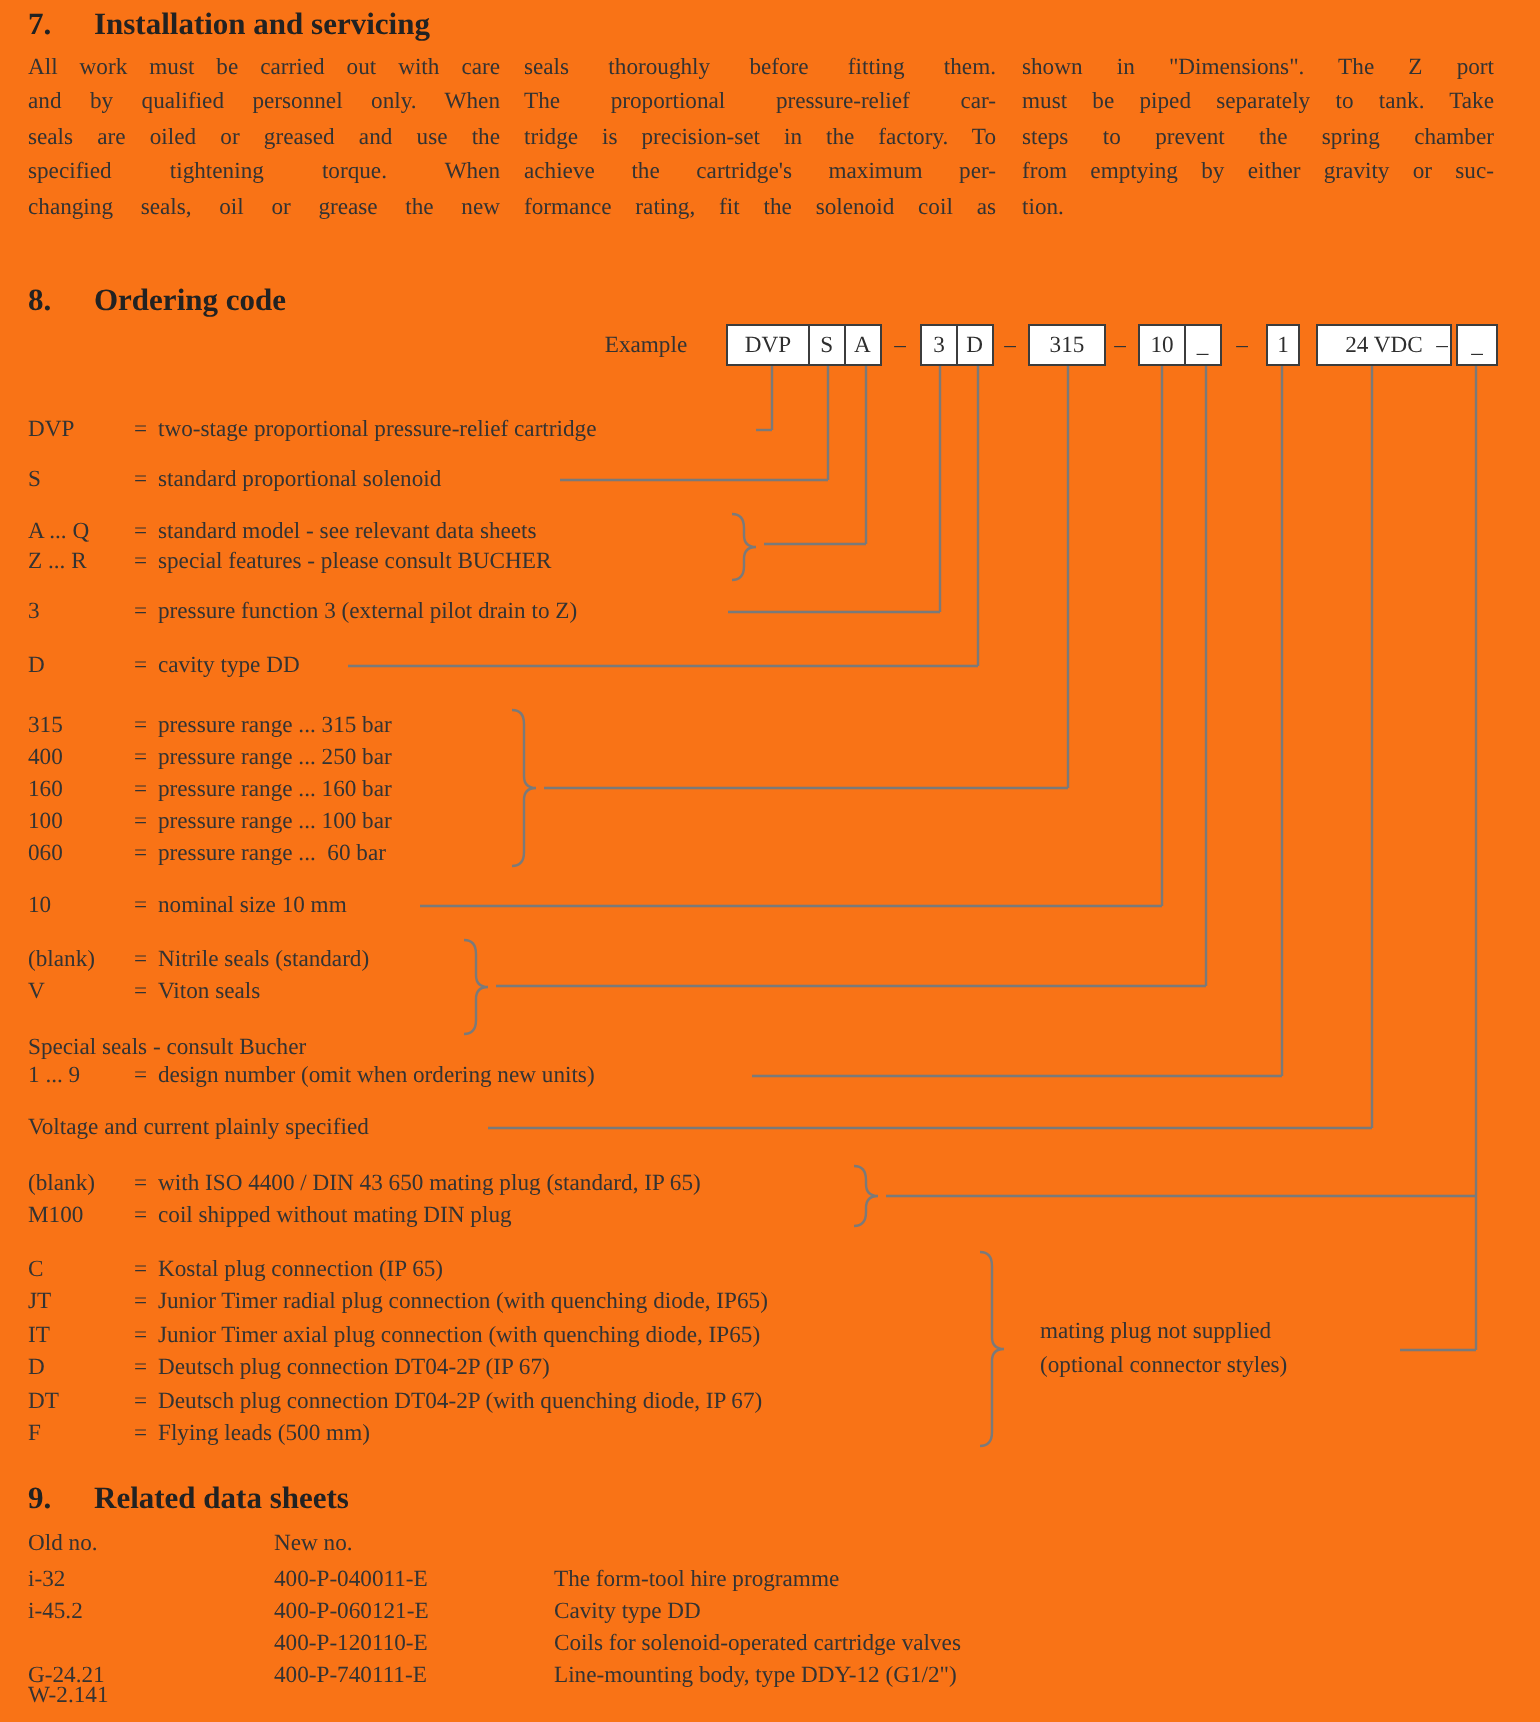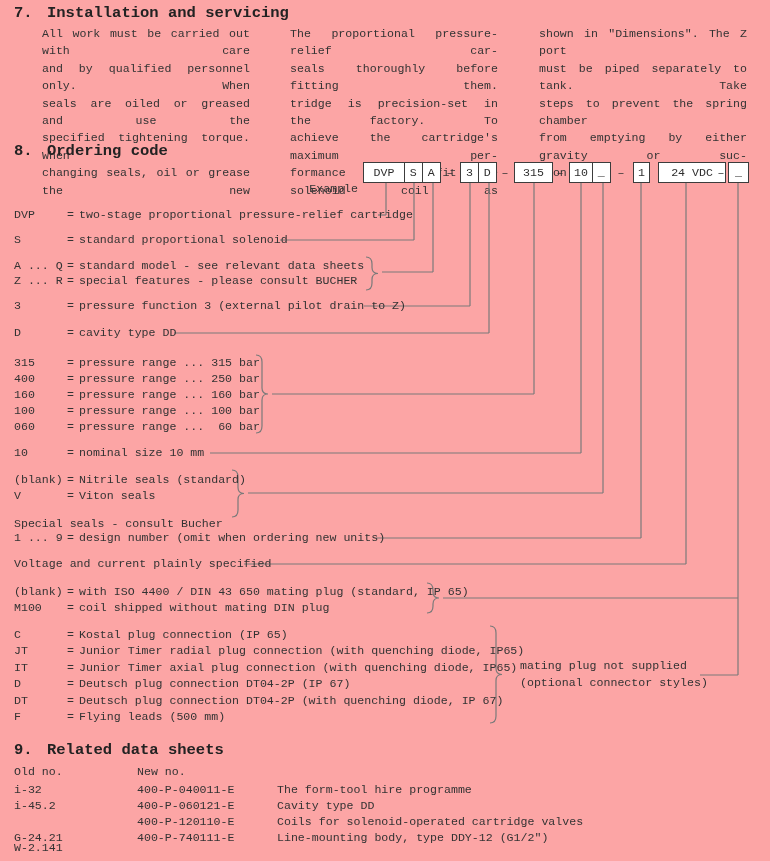--- a/index.html
+++ b/index.html
@@ -1,21 +1,21 @@
 <!DOCTYPE html>
 <html><head>
 <meta charset="utf-8">
 <style>
   html,body{margin:0;padding:0;background:#fff;}
-  .page{position:relative;width:770px;height:861px;background:#fca5a5;
-        font-family:Liberation Mono, monospace;color:#2e2e2e;overflow:hidden;}
+  .page{position:relative;width:770px;height:861px;background:#f97316;
+        font-family:Liberation Serif, serif;color:#2e2e2e;overflow:hidden;}
   .heading{position:absolute;left:14px;font-size:15.5px;font-weight:bold;color:#222;}
   .heading .hnum{display:inline-block;width:33px;}
   .col{position:absolute;top:25px;width:236px;font-size:11.6px;line-height:17.4px;color:#333;}
-  .col .ln{text-align:justify;text-align-last:justify;margin-left:28px;}
+  .col .ln{text-align:justify;text-align-last:justify;}
   .col .ln.last{text-align-last:left;}
   .exlab{position:absolute;font-size:11.6px;color:#333;}
   .grp{position:absolute;display:flex;}
   .cell{height:21px;box-sizing:border-box;border:1.2px solid #3c3c3c;background:#fff;
         display:flex;align-items:center;justify-content:center;font-size:11.6px;color:#2e2e2e;}
   .cell+.cell{margin-left:-1.2px;}
   .dash{position:absolute;width:10px;height:21px;line-height:21px;text-align:center;font-size:11.6px;color:#333;}
   .orow{position:absolute;left:0;height:15px;line-height:15px;font-size:11.6px;white-space:pre;color:#333;}
   .orow .lab{position:absolute;left:14px;}
   .orow .eq{position:absolute;left:67px;}
@@ -35,40 +35,40 @@
 
   <div id="s7cols">
       <div class="col" style="left: 14px;">
         <div class="ln">All work must be carried out with care</div>
         <div class="ln">and by qualified personnel only. When</div>
         <div class="ln">seals are oiled or greased and use the</div>
         <div class="ln">specified tightening torque. When</div>
         <div class="ln">changing seals, oil or grease the new</div>
       </div>
       <div class="col" style="left: 262px;">
+        <div class="ln">seals thoroughly before fitting them.</div>
         <div class="ln">The proportional pressure-relief car-</div>
-        <div class="ln">seals thoroughly before fitting them.</div>
         <div class="ln">tridge is precision-set in the factory. To</div>
         <div class="ln">achieve the cartridge's maximum per-</div>
         <div class="ln">formance rating, fit the solenoid coil as</div>
       </div>
       <div class="col" style="left: 511px;">
         <div class="ln">shown in "Dimensions". The Z port</div>
         <div class="ln">must be piped separately to tank. Take</div>
         <div class="ln">steps to prevent the spring chamber</div>
         <div class="ln">from emptying by either gravity or suc-</div>
         <div class="ln last">tion.</div>
       </div>
     </div>
 
   <div class="heading" style="top:142px;">
     <span class="hnum">8.</span><span>Ordering code</span>
   </div>
 
-  <div class="exlab" style="left:288px;top:182px;width:70px;text-align:right;">Example</div>
+  <div class="exlab" style="left:288px;top:166px;width:70px;text-align:center;">Example</div>
 
   <div id="codeboxes">
       <div class="grp" style="left: 363px; top: 162px;">
         <div class="cell" style="width: 42px;">DVP</div>
         <div class="cell" style="width: 19px;">S</div>
         <div class="cell" style="width: 19px;">A</div>
       </div>
       <div class="grp" style="left: 460px; top: 162px;">
         <div class="cell" style="width: 19px;">3</div>
         <div class="cell" style="width: 19px;">D</div>

